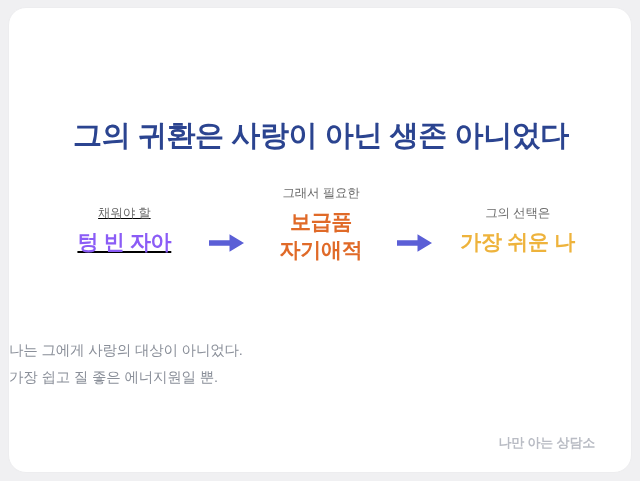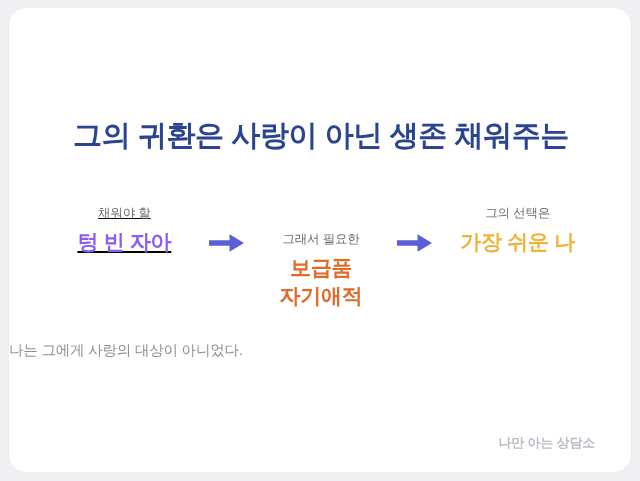--- a/index.html
+++ b/index.html
@@ -54,21 +54,21 @@
   }
 
   .flow-step {
     display: flex;
     flex-direction: column;
     align-items: center;
     padding-top: 0;
   }
 
   .flow-step.step-1 { width: 168px; padding-top: 20px; text-decoration: underline; }
-  .flow-step.step-2 { width: 150px; padding-top: 0px; margin-top: 46px; }
+  .flow-step.step-2 { width: 150px; padding-top: 0px; }
   .flow-step.step-3 { width: 168px; padding-top: 20px; }
 
   .step-caption {
     color: #6b6b6b;
     font-size: 12.5px;
     font-weight: normal;
     letter-spacing: -0.2px;
     line-height: 1.2;
     margin-bottom: 7px;
     white-space: nowrap;
@@ -118,21 +118,21 @@
     font-weight: bold;
     letter-spacing: -0.2px;
     white-space: nowrap;
   }
 </style>
 </head>
 <body>
 
 <div class="card">
 
-  <div class="title">그의 귀환은 사랑이 아닌 생존 채워주는</div>
+  <div class="title">그의 귀환은 사랑이 아닌 생존 아니었다</div>
 
   <div class="flow">
 
     <div class="flow-step step-1">
       <div class="step-caption">채워야 할</div>
       <div class="step-keyword" style="color:#8b5cf6;text-align:right;">
         <div>텅 빈 자아</div>
       </div>
     </div>
 
@@ -164,17 +164,18 @@
       <div class="step-caption">그의 선택은</div>
       <div class="step-keyword" style="color:#eeb33c;">
         <div>가장 쉬운 나</div>
       </div>
     </div>
 
   </div>
 
   <div class="body-text">
     <div>나는 그에게 사랑의 대상이 아니었다.</div>
+    <div>가장 쉽고 질 좋은 에너지원일 뿐.</div>
   </div>
 
   <div class="footer">나만 아는 상담소</div>
 
 </div>
 
 </body></html>

